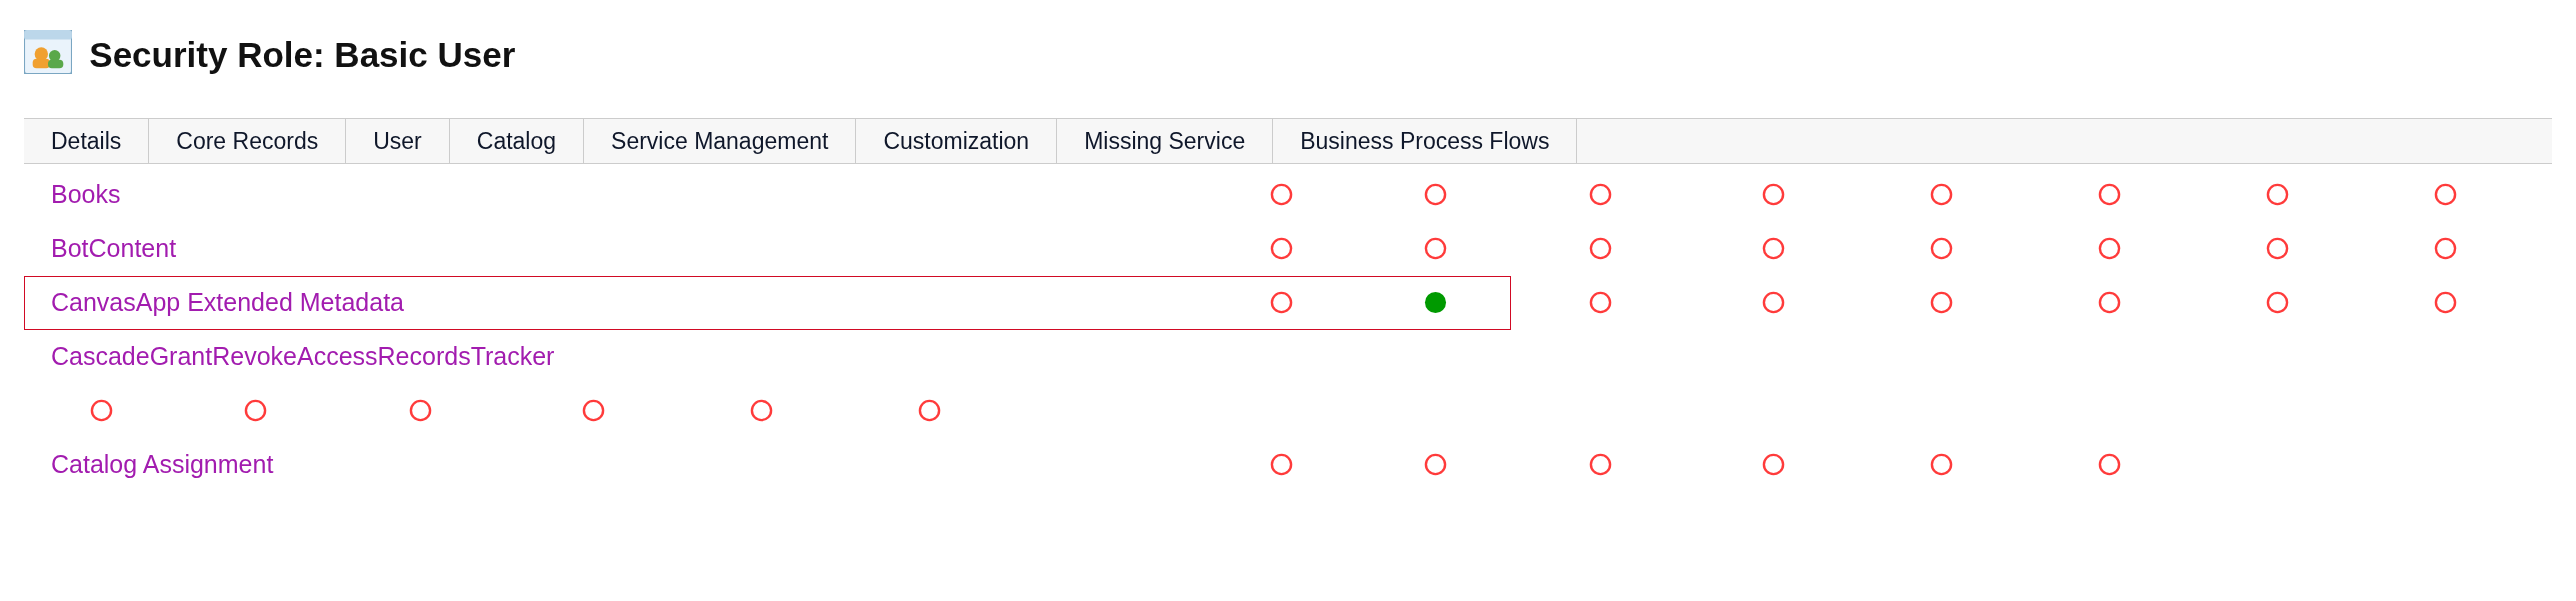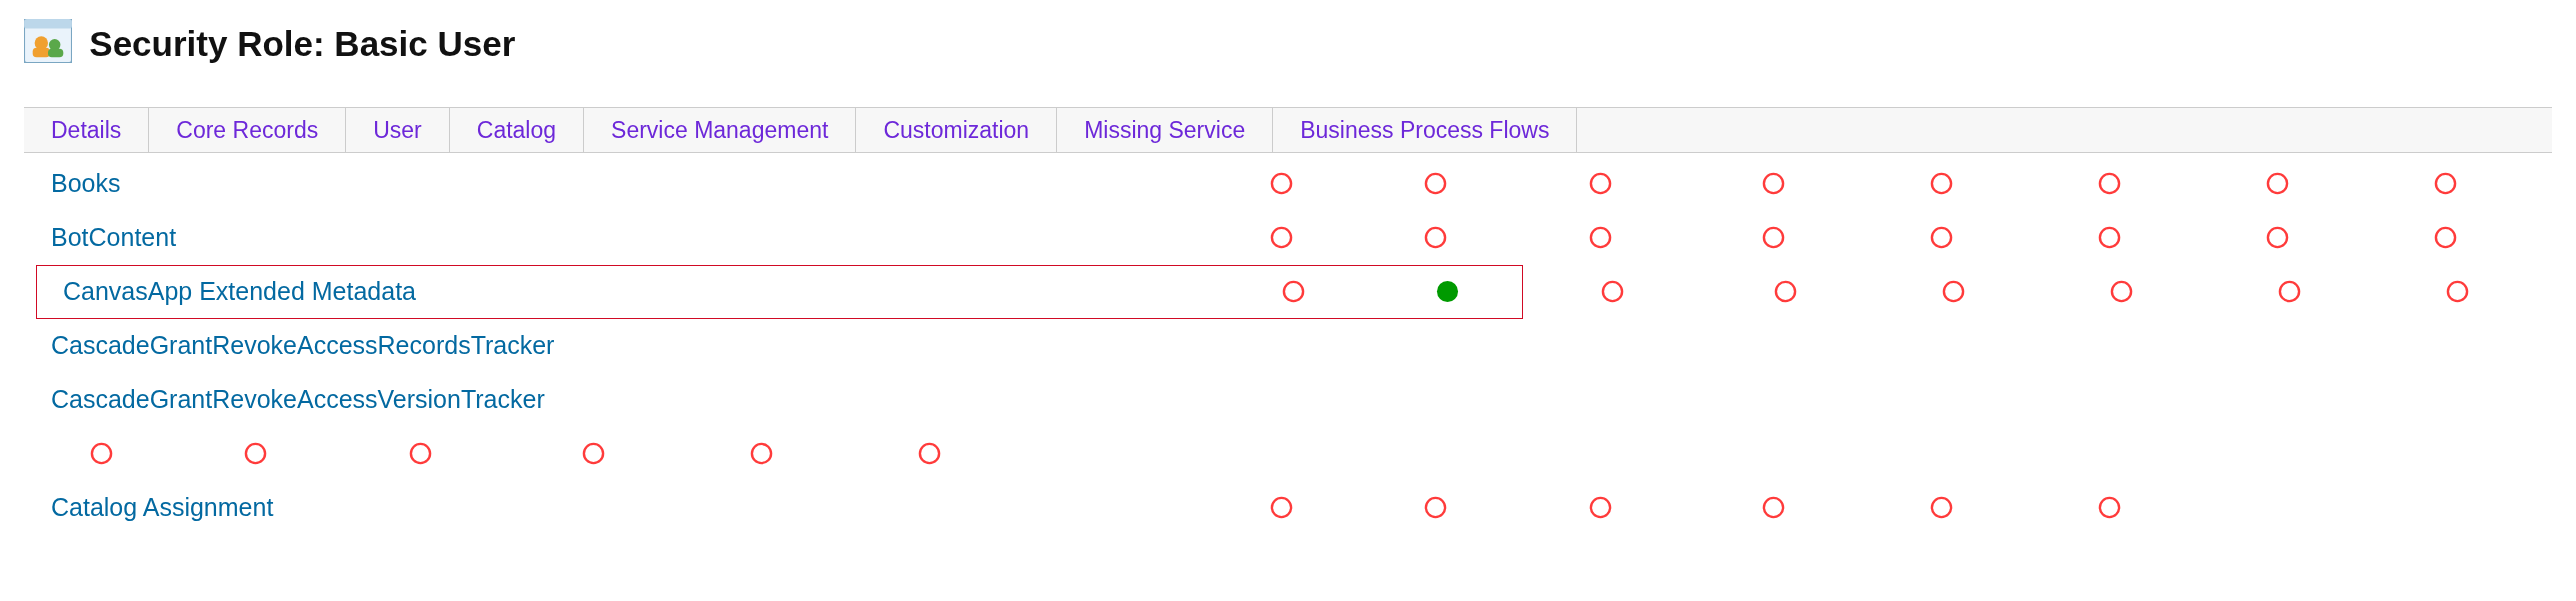--- a/index.html
+++ b/index.html
@@ -8,42 +8,42 @@
     padding: 0;
     font-family: "Segoe UI", Tahoma, Geneva, Verdana, sans-serif;
     font-size: 23px;
     background: #fff;
     color: #333;
     width: 2576px;
   }
   .header {
     display: flex;
     align-items: center;
-    padding: 19px 24px 38px 24px;
+    padding: 30px 24px 38px 24px;
     gap: 17.3px;
   }
   .header h1 {
     margin: 0;
     font-size: 35px;
     font-weight: 700;
     color: #111;
   }
   .tab-bar {
     display: flex;
     border-top: 1px solid #ccc;
     border-bottom: 1px solid #ccc;
     margin: 0 24px 3.8px 24px;
     background: #f7f7f7;
     height: 46px;
   }
   .tab {
     padding: 7.7px 27px;
     border-right: 1px solid #ccc;
     font-size: 23px;
-    color: #6d28d9;
+    color: #0f172a;
     cursor: pointer;
     display: flex;
     align-items: center;
   }
   .tab.active {
     background: #fff;
     position: relative;
   }
   .tab.active::after {
     content: '';
@@ -58,21 +58,21 @@
   .row {
     display: flex;
     align-items: center;
     height: 54px;
     position: relative;
   }
   .entity-label {
     flex: 0 0 1180px;
     padding-left: 27px;
     font-size: 25px;
-    color: #0369a1;
+    color: #a21caf;
     white-space: nowrap;
   }
   .privs {
     display: flex;
     align-items: center;
   }
   .priv {
     width: 161px;
     display: flex;
     justify-content: center;
@@ -209,21 +209,21 @@
             <circle cx="12" cy="12" r="10" fill="none" stroke="#ff3b3b" stroke-width="2.5"></circle>
           </svg>
         </div>
         <div class="priv" style="width: 168px;">
           <svg width="23" height="23" viewBox="0 0 24 24">
             <circle cx="12" cy="12" r="10" fill="none" stroke="#ff3b3b" stroke-width="2.5"></circle>
           </svg>
         </div>
       </div>
     </div>
-    <div class="row" style="position: relative; margin-left: 12px;">
+    <div class="row" style="position: relative;">
       <div class="entity-label">CanvasApp Extended Metadata</div>
       <div class="privs">
         <div class="priv" style="width: 154px;">
           <svg width="23" height="23" viewBox="0 0 24 24">
             <circle cx="12" cy="12" r="10" fill="none" stroke="#ff3b3b" stroke-width="2.5"></circle>
           </svg>
         </div>
         <div class="priv" style="width: 154px;">
           <svg width="23" height="23" viewBox="0 0 24 24">
             <circle cx="12" cy="12" r="11" fill="#009a00"></circle>
@@ -269,33 +269,20 @@
         <div class="priv blank" style="width: 154px;"></div>
         <div class="priv blank" style="width: 177px;"></div>
         <div class="priv blank" style="width: 168px;"></div>
         <div class="priv blank" style="width: 168px;"></div>
         <div class="priv blank" style="width: 168px;"></div>
         <div class="priv blank" style="width: 168px;"></div>
         <div class="priv blank" style="width: 168px;"></div>
       </div>
     </div>
     <div class="row">
-      <div class="entity-label">CascadeGrantRevokeAccessVersionTracker</div>
-      <div class="privs">
-        <div class="priv blank" style="width: 154px;"></div>
-        <div class="priv blank" style="width: 154px;"></div>
-        <div class="priv blank" style="width: 177px;"></div>
-        <div class="priv blank" style="width: 168px;"></div>
-        <div class="priv blank" style="width: 168px;"></div>
-        <div class="priv blank" style="width: 168px;"></div>
-        <div class="priv blank" style="width: 168px;"></div>
-        <div class="priv blank" style="width: 168px;"></div>
-      </div>
-    </div>
-    <div class="row">
       <div class="privs">
         <div class="priv" style="width: 154px;">
           <svg width="23" height="23" viewBox="0 0 24 24">
             <circle cx="12" cy="12" r="10" fill="none" stroke="#ff3b3b" stroke-width="2.5"></circle>
           </svg>
         </div>
         <div class="priv" style="width: 154px;">
           <svg width="23" height="23" viewBox="0 0 24 24">
             <circle cx="12" cy="12" r="10" fill="none" stroke="#ff3b3b" stroke-width="2.5"></circle>
           </svg>

